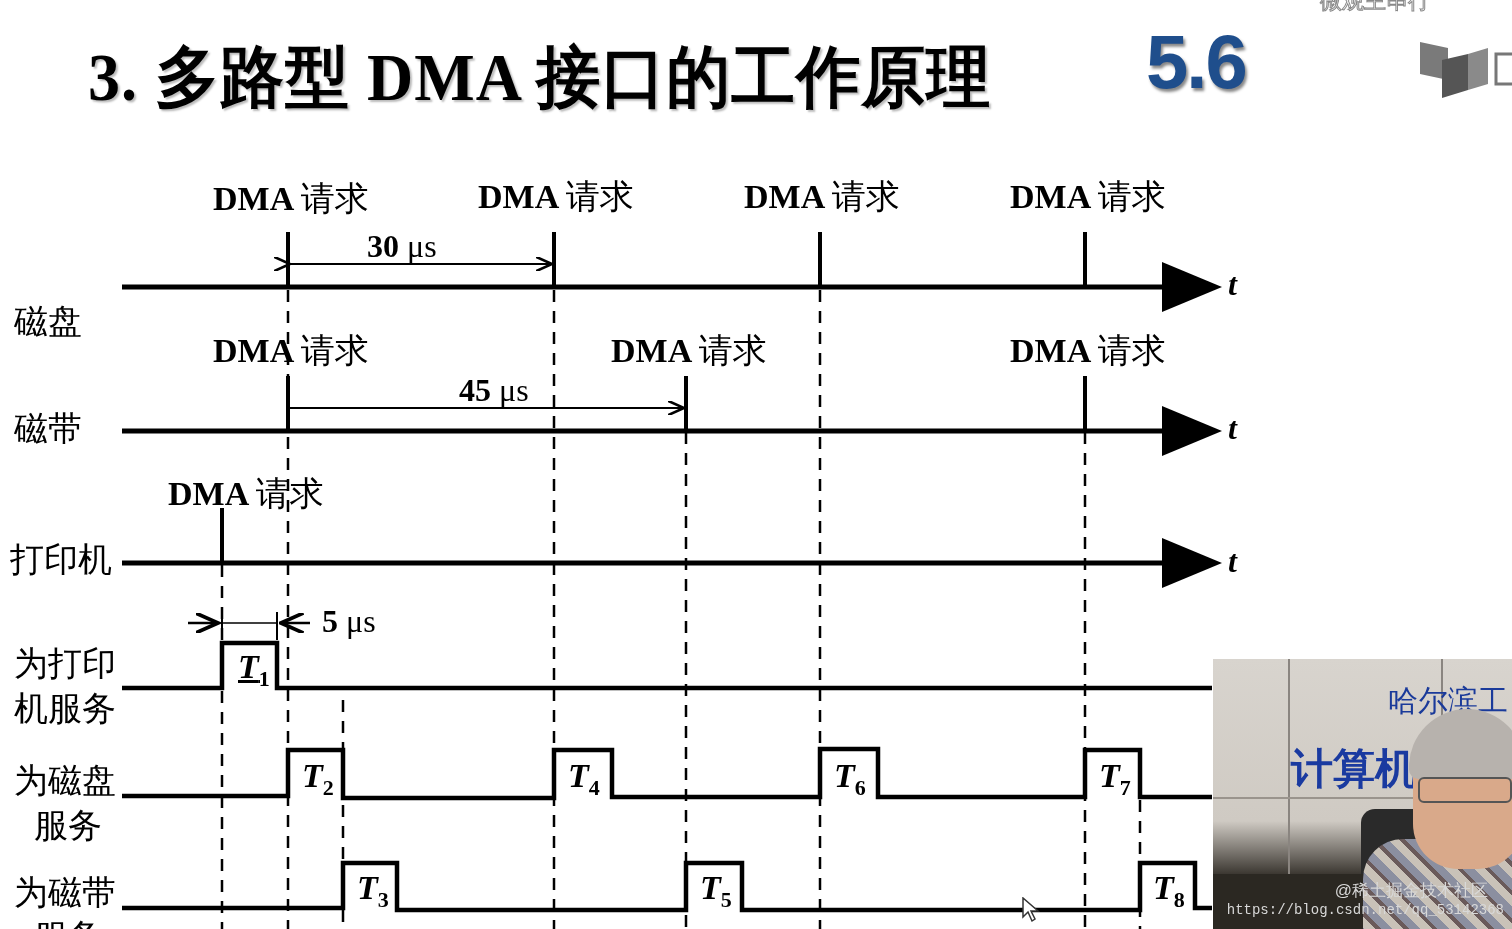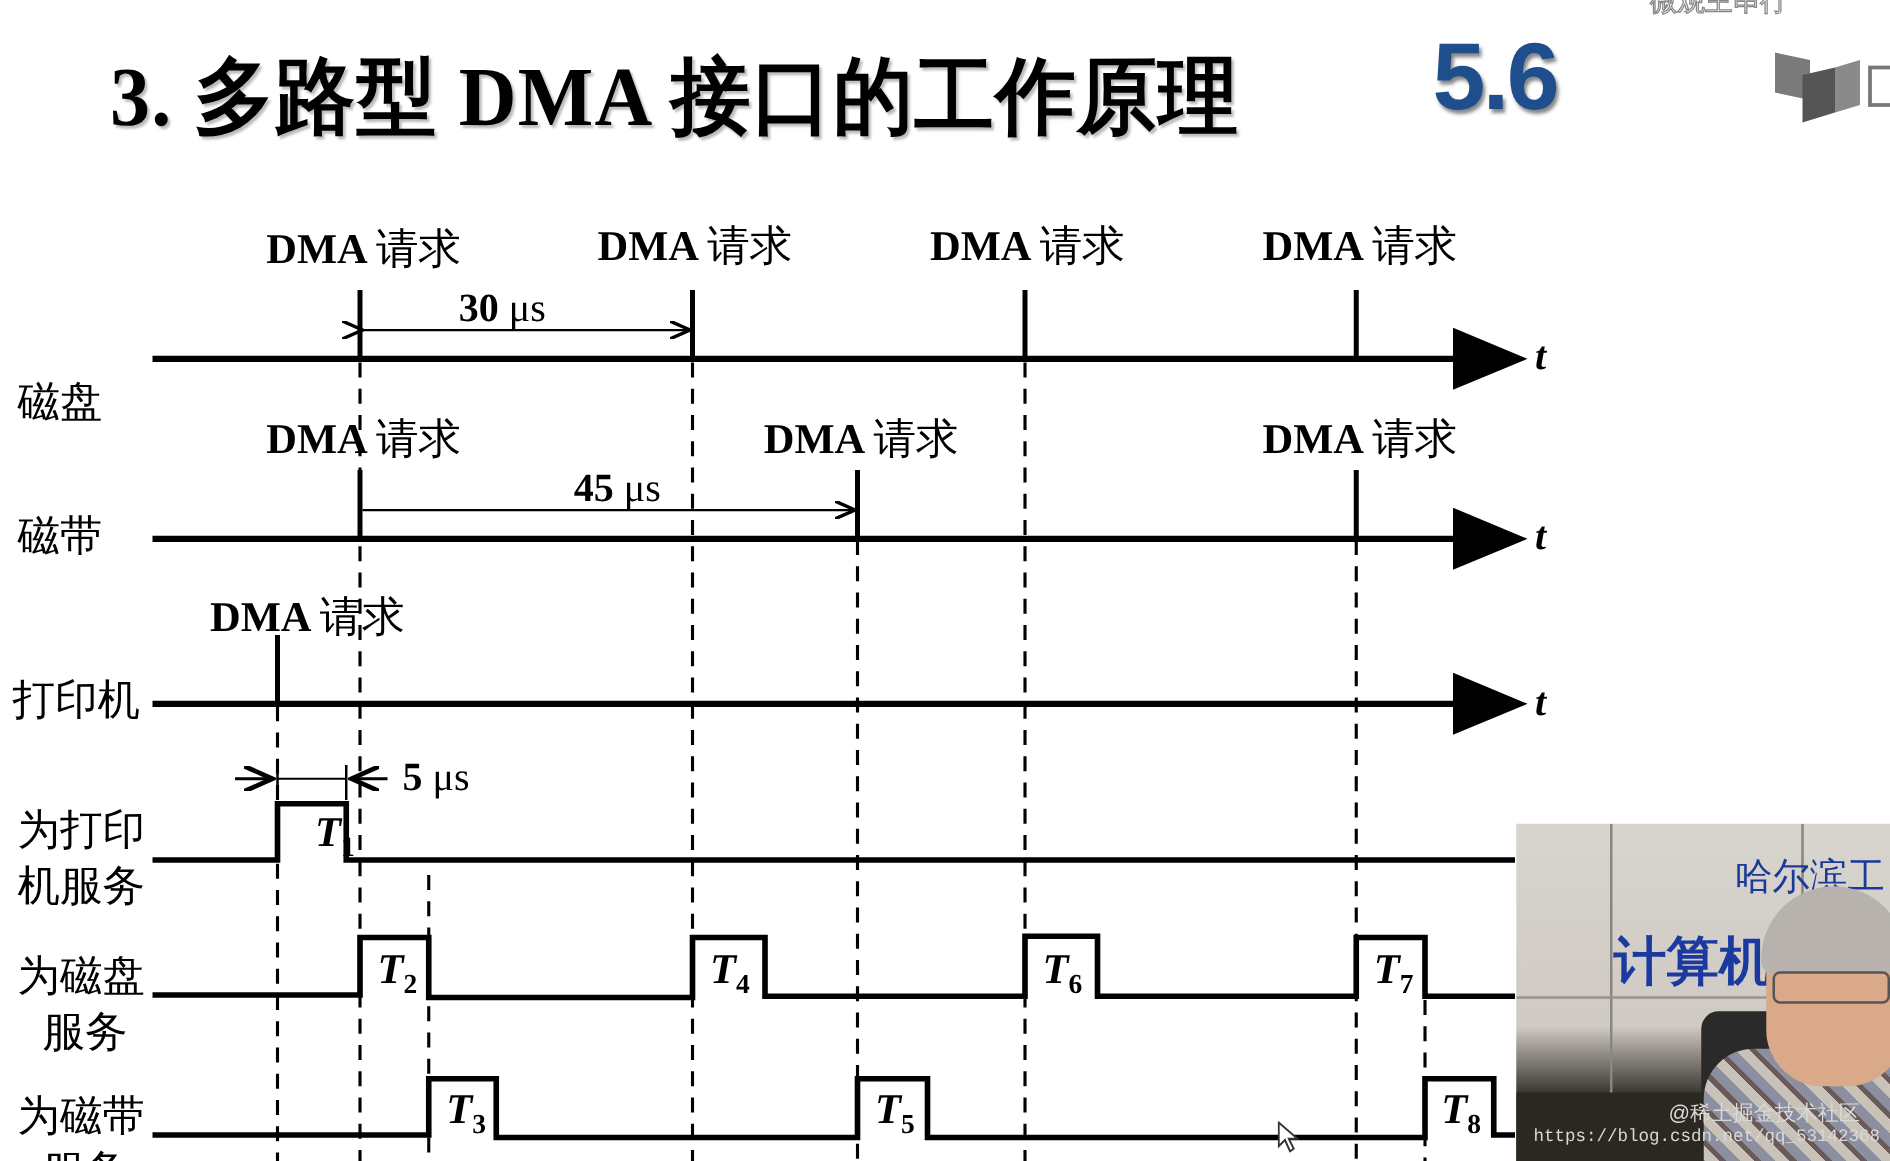--- a/index.html
+++ b/index.html
@@ -167,21 +167,21 @@
 <div class="req" style="left:168px; top:471px;"><span>DMA</span> <span class="zh">请求</span></div>
 
 <div class="dim" style="left:367px; top:228px;"><span>30</span> <span class="u">μs</span></div>
 <div class="dim" style="left:459px; top:372px;"><span>45</span> <span class="u">μs</span></div>
 <div class="dim" style="left:322px; top:603px;"><span>5</span> <span class="u">μs</span></div>
 
 <div class="axis-t" style="left:1228px; top:266px;">t</div>
 <div class="axis-t" style="left:1228px; top:410px;">t</div>
 <div class="axis-t" style="left:1228px; top:543px;">t</div>
 
-<div class="tlabel" style="left:252px; top:648px;"><span>T</span><sub>1</sub></div>
+<div class="tlabel" style="left:238px; top:648px;text-decoration:underline;"><span>T</span><sub>1</sub></div>
 <div class="tlabel" style="left:302px; top:757px;"><span>T</span><sub>2</sub></div>
 <div class="tlabel" style="left:357px; top:869px;"><span>T</span><sub>3</sub></div>
 <div class="tlabel" style="left:568px; top:757px;"><span>T</span><sub>4</sub></div>
 <div class="tlabel" style="left:700px; top:869px;text-align:right;"><span>T</span><sub>5</sub></div>
 <div class="tlabel" style="left:834px; top:757px;"><span>T</span><sub>6</sub></div>
 <div class="tlabel" style="left:1099px; top:757px;"><span>T</span><sub>7</sub></div>
 <div class="tlabel" style="left:1153px; top:869px;"><span>T</span><sub>8</sub></div>
 
 <svg class="cursor" width="18" height="26" viewBox="0 0 18 26" style="width:18px;height:26px;">
   <polygon points="1,1 1,20 6,15 10,24 13,22 9,14 16,14" fill="#fff" stroke="#333" stroke-width="1.5"></polygon>

